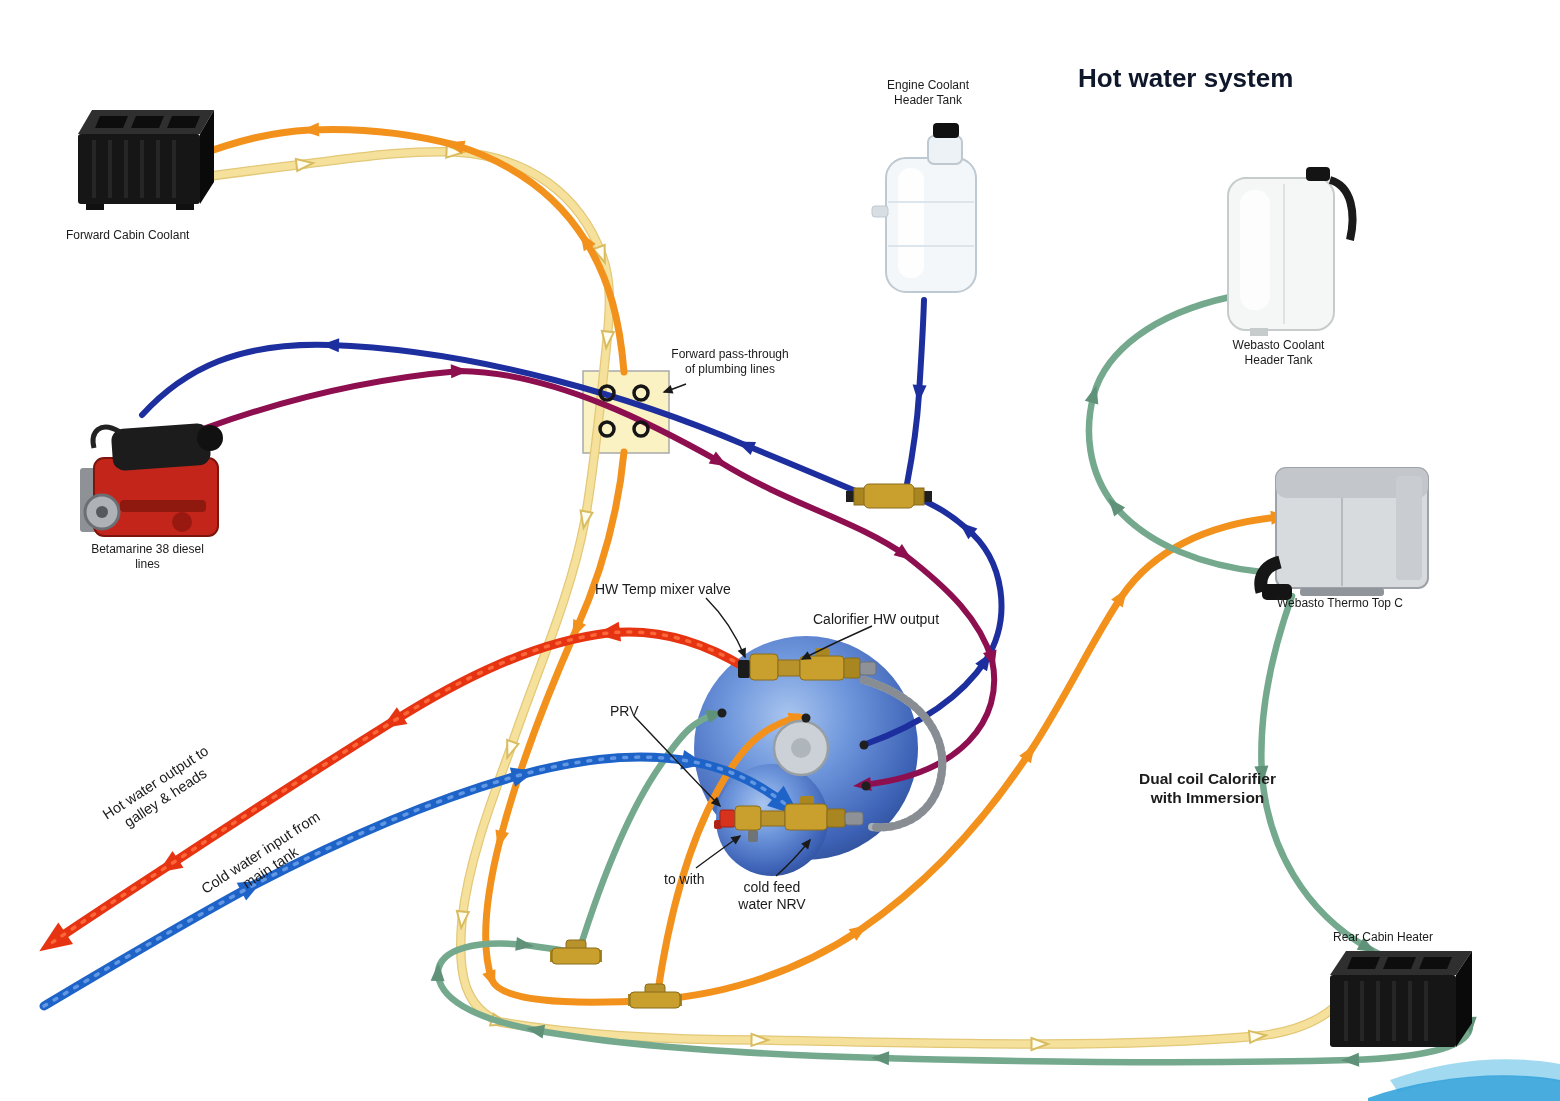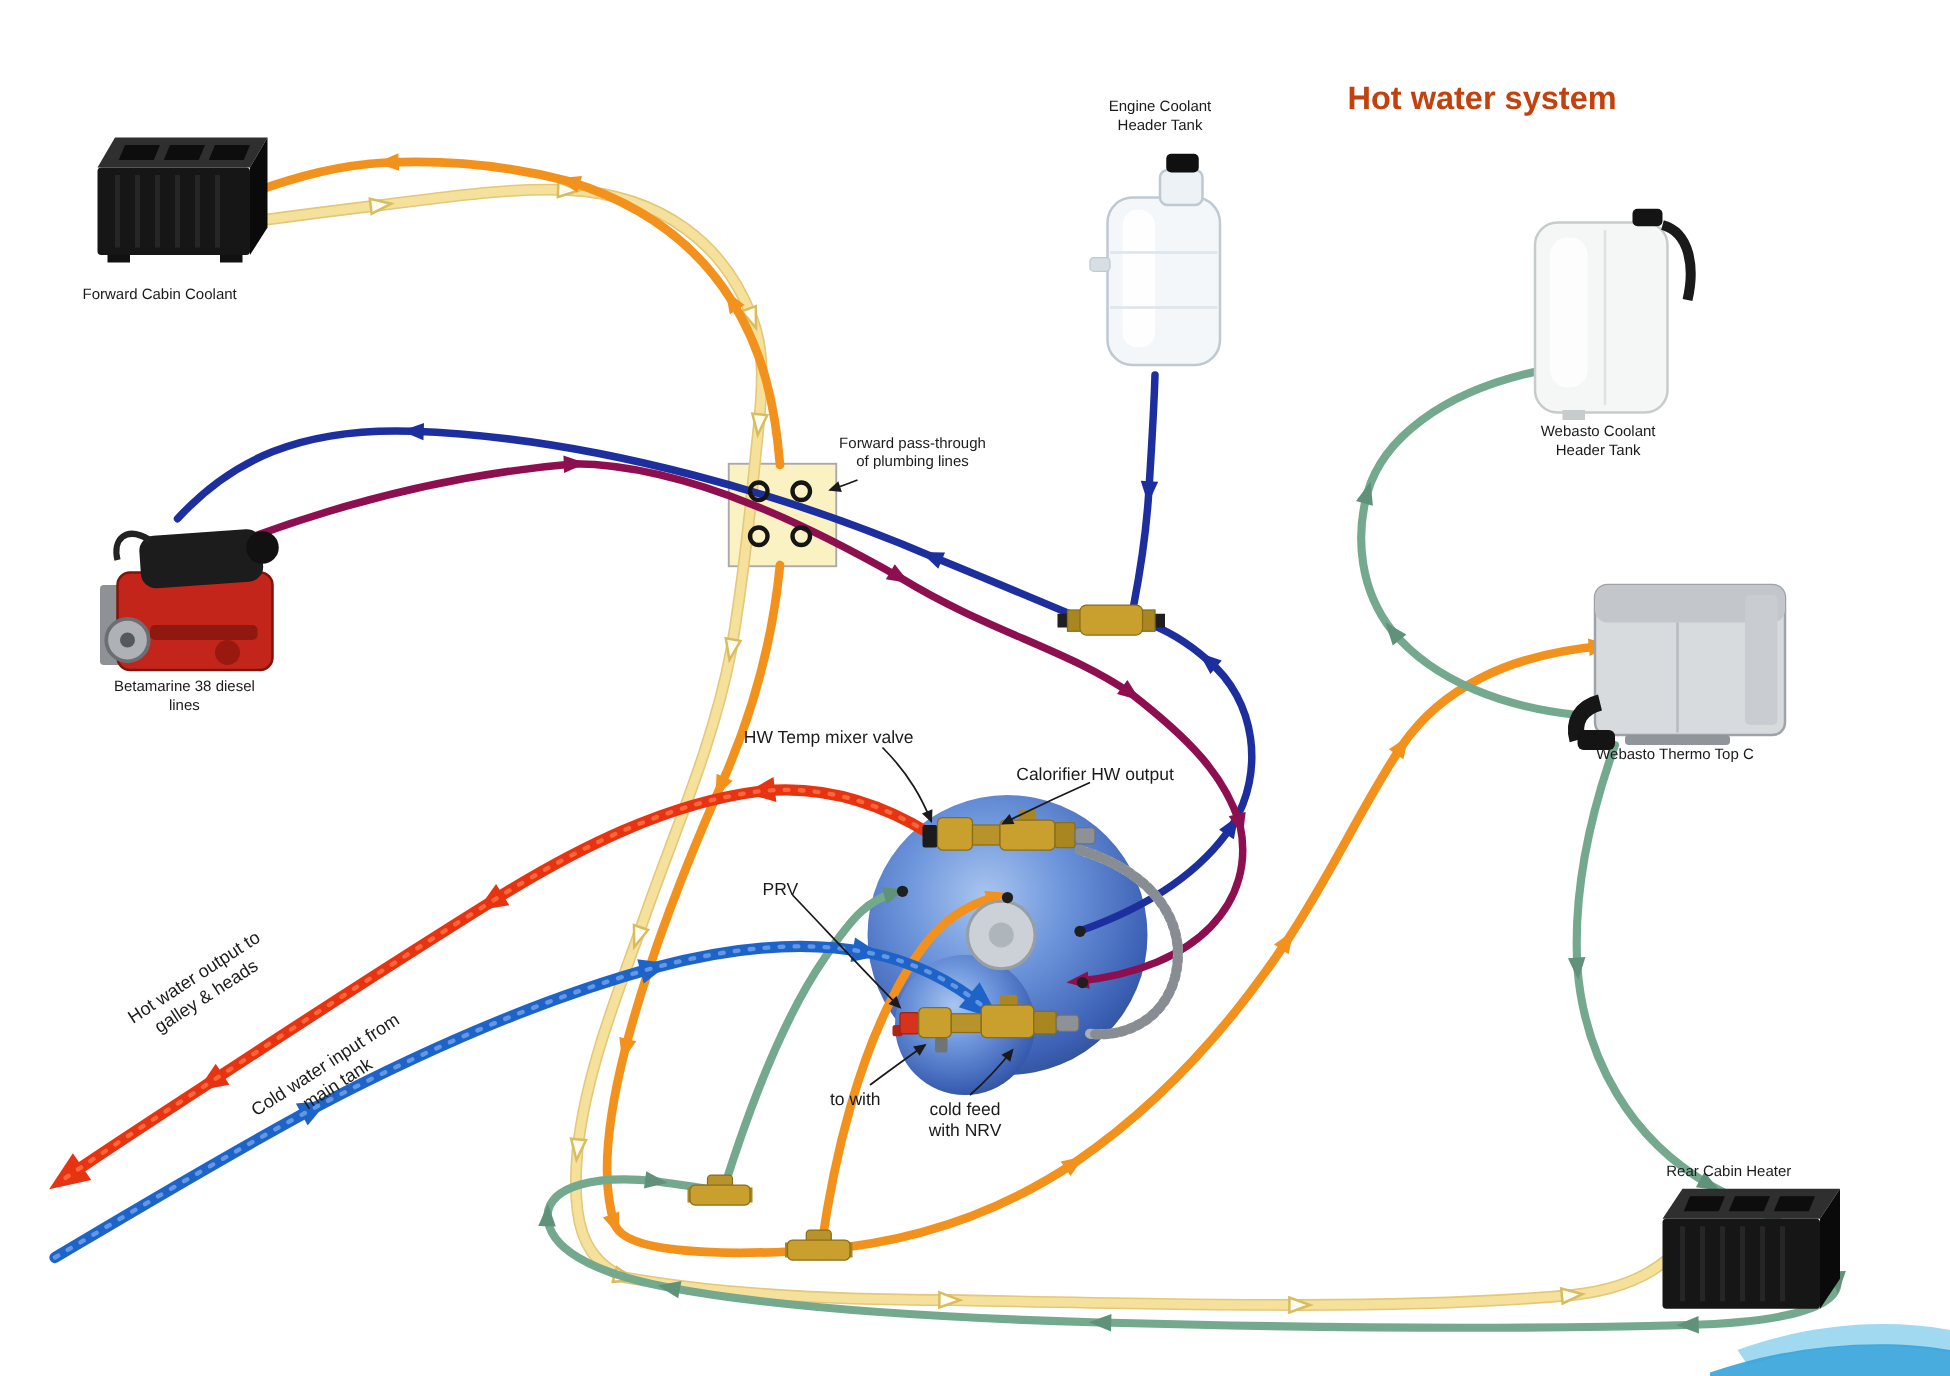--- a/index.html
+++ b/index.html
@@ -3,21 +3,21 @@
 <meta charset="utf-8">
 <style>
   html,body{margin:0;padding:0;background:#ffffff;}
   .stage{position:relative;width:1560px;height:1101px;background:#ffffff;overflow:hidden;
          font-family:"Liberation Sans",sans-serif;color:#1b1b1b;}
   .stage svg{position:absolute;left:0;top:0;}
   .lbl{position:absolute;font-size:12px;line-height:1.22;white-space:nowrap;}
   .lbl.center{text-align:center;white-space:normal;}
   .lbl.small{font-size:14px;}
   .lbl.bold{font-weight:bold;}
-  .title{position:absolute;left:1078px;top:62px;font-size:26px;font-weight:bold;line-height:1.28;color:#c2410c;}
+  .title{position:absolute;left:1078px;top:62px;font-size:26px;font-weight:bold;line-height:1.28;color:#0f172a;}
   .rlabel{position:absolute;text-align:center;font-size:14.5px;line-height:1.25;transform:rotate(-33deg);}
 </style>
 </head>
 <body>
 
 <div class="stage">
 
 <svg width="1560" height="1101" viewBox="0 0 1560 1101">
   <defs>
     <radialGradient id="calGrad" cx="42%" cy="36%" r="78%">
@@ -262,31 +262,35 @@
 <div class="lbl center" style="left:55px;top:542px;width:185px;">
   <div>Betamarine 38 diesel</div>
   <div>lines</div>
 </div>
 
 <div class="lbl center" style="left:645px;top:347px;width:170px;">
   <div>Forward pass-through</div>
   <div>of plumbing lines</div>
 </div>
 
+<div class="lbl center bold" style="left:1105px;top:770px;width:205px;font-size:15.5px;">
+  <div>Dual coil Calorifier</div>
+  <div>with Immersion</div>
+</div>
 
 <div class="lbl center" style="left:1308px;top:930px;width:150px;">Rear Cabin Heater</div>
 
 <div class="lbl small" style="left:595px;top:581px;">HW Temp mixer valve</div>
 <div class="lbl small" style="left:813px;top:611px;">Calorifier HW output</div>
 <div class="lbl small" style="left:610px;top:703px;">PRV</div>
 <div class="lbl small" style="left:664px;top:871px;">to with</div>
 
 <div class="lbl small center" style="left:722px;top:879px;width:100px;">
   <div>cold feed</div>
-  <div>with NRV</div>
+  <div>water NRV</div>
 </div>
 
 <div class="rlabel" style="left:48px;top:772px;width:225px;">
   <div>Hot water output to</div>
   <div>galley &amp; heads</div>
 </div>
 
 <div class="rlabel" style="left:148px;top:842px;width:235px;">
   <div>Cold water input from</div>
   <div>main tank</div>

